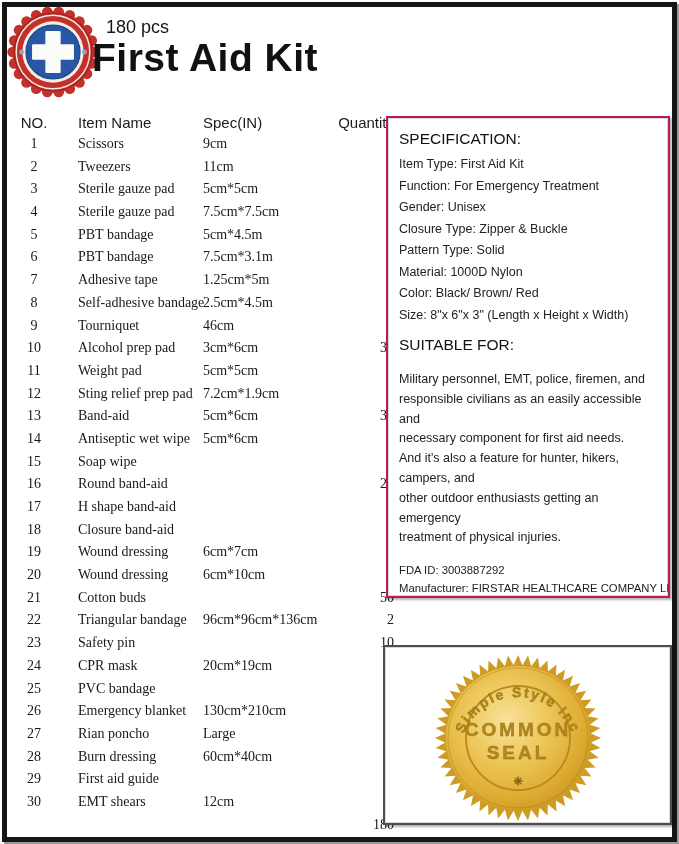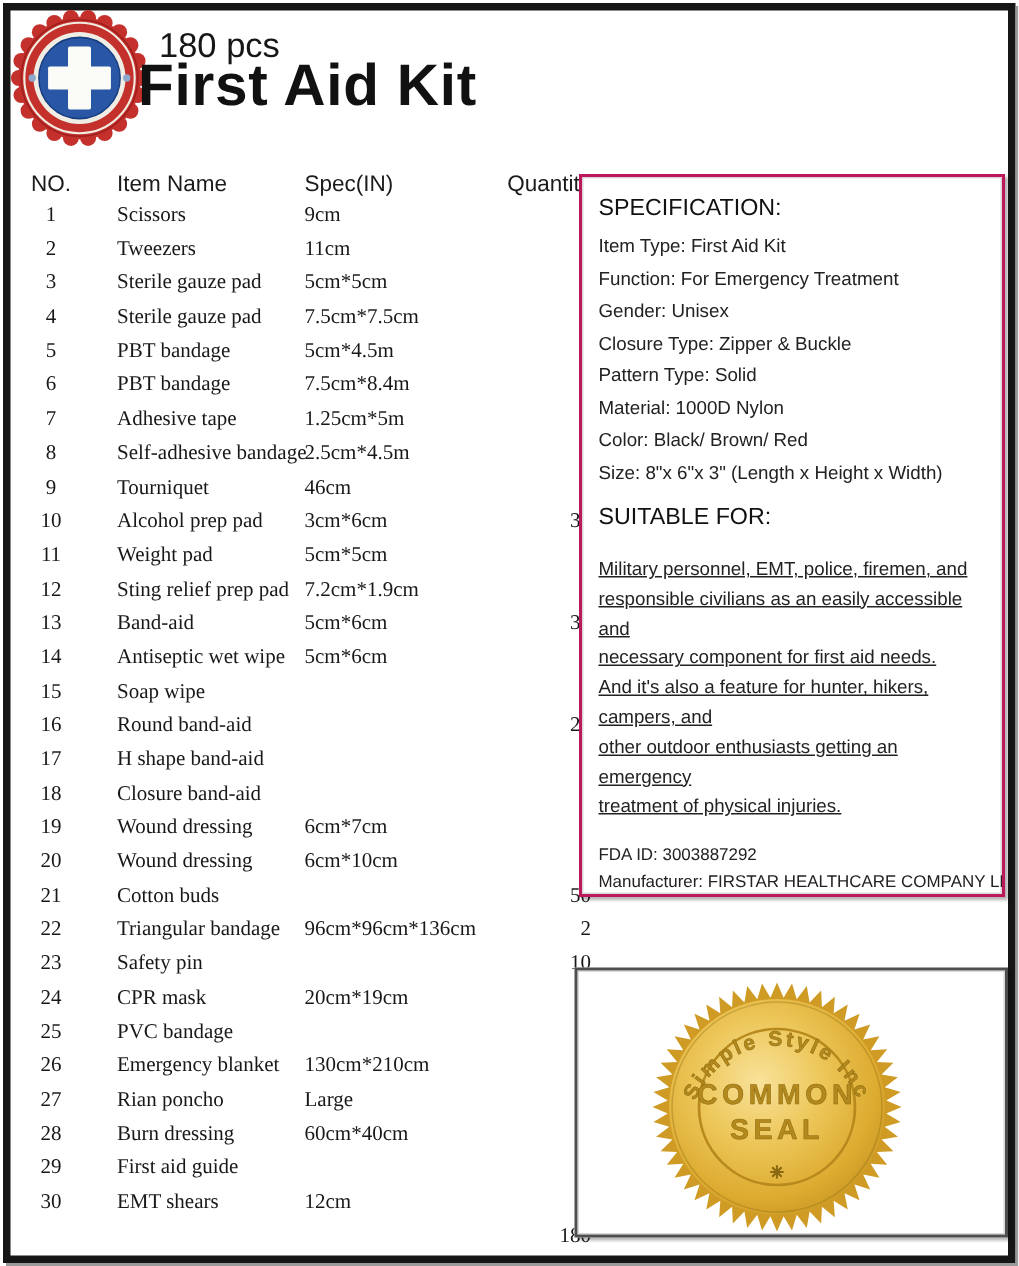--- a/index.html
+++ b/index.html
@@ -3,21 +3,21 @@
 <meta charset="utf-8">
 <style>
   html,body{margin:0;padding:0;background:#fff;}
   .page{position:relative;width:679px;height:844px;background:#fff;overflow:hidden;
         font-family:"Liberation Sans",sans-serif;color:#1c1c1c;}
   .frame{position:absolute;left:2px;top:2px;width:665px;height:830px;
          border:5px solid #161616;box-shadow:2px 2px 0 #9a9a9a;pointer-events:none;}
 
   
   .logo{position:absolute;left:7px;top:6px;}
-  .count-label{position:absolute;left:106px;top:17px;font-size:23px;color:#161616;}
+  .count-label{position:absolute;left:106px;top:17px;font-size:18px;color:#161616;}
   .page-title{position:absolute;left:92px;top:36px;margin:0;font-size:39px;
               font-weight:600;letter-spacing:.5px;color:#111;
               font-family:"Liberation Sans",sans-serif;}
 
   
   .thead{position:absolute;left:8px;top:114px;display:flex;font-size:15px;color:#1b1b1b;}
   .tbody{position:absolute;left:8px;top:133px;display:flex;flex-direction:column;
          font-family:"Liberation Serif",serif;font-size:14px;color:#181818;}
   .trow{display:flex;height:22.7px;line-height:22.7px;}
   .c-no{width:52px;text-align:center;}
@@ -26,21 +26,21 @@
   .c-qty{width:84px;text-align:right;}
 
   
   .spec-panel{position:absolute;left:386px;top:116px;width:284px;height:482px;
               box-sizing:border-box;background:#fff;border:2px solid #be185d;
               box-shadow:inset 0 0 0 1px #d8d8d8,2px 2px 2px rgba(0,0,0,.3);
               padding:10px 8px 0 11px;overflow:hidden;}
   .panel-title{font-size:15.5px;color:#111;margin:2px 0 6px;}
   .spec-line{font-size:12.5px;line-height:21.5px;color:#222;white-space:nowrap;}
   .suit-title{margin:10px 0 16px;}
-  .suit-line{font-size:12.5px;line-height:19.8px;color:#222;text-decoration:underline;}
+  .suit-line{font-size:12.5px;line-height:19.8px;color:#222;}
   #company-lines{margin-top:14px;}
   .co-line{font-size:11.3px;line-height:17.8px;color:#222;white-space:nowrap;}
 
   
   .seal-panel{position:absolute;left:383px;top:645px;width:289px;height:180px;
               box-sizing:border-box;background:#fff;border:2px solid #4e4e4e;
               box-shadow:inset 0 0 0 1px #d8d8d8,2px 2px 2px rgba(0,0,0,.3);}
   .seal-svg{position:absolute;left:48px;top:6px;}
   .seal-text{font-family:"Liberation Sans",sans-serif;font-weight:bold;
              fill:#b3891d;stroke:#8a6912;stroke-width:.35px;}
@@ -122,21 +122,21 @@
       </div>
       <div class="trow">
         <span class="c-no">5</span>
         <span class="c-name">PBT bandage</span>
         <span class="c-spec">5cm*4.5m</span>
         <span class="c-qty">1</span>
       </div>
       <div class="trow">
         <span class="c-no">6</span>
         <span class="c-name">PBT bandage</span>
-        <span class="c-spec">7.5cm*8.4m</span>
+        <span class="c-spec">7.5cm*3.1m</span>
         <span class="c-qty">1</span>
       </div>
       <div class="trow">
         <span class="c-no">7</span>
         <span class="c-name">Adhesive tape</span>
         <span class="c-spec">1.25cm*5m</span>
         <span class="c-qty">1</span>
       </div>
       <div class="trow">
         <span class="c-no">8</span>

